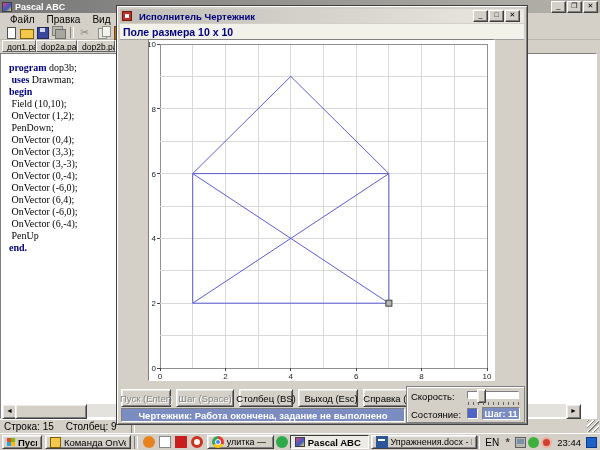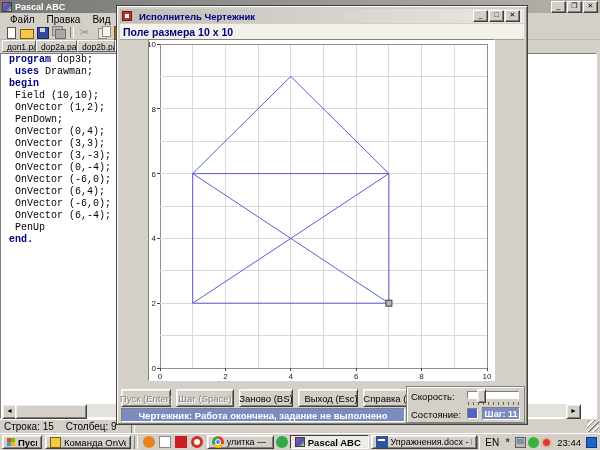--- a/index.html
+++ b/index.html
@@ -30,21 +30,21 @@
   .cutg{font-size:11px;color:#8a8a86;line-height:13px;padding-left:3px;}
   .cp1{position:absolute;left:2px;top:2px;width:7px;height:9px;background:#e8e8e2;border:1px solid #90908a;}
   .cp2{position:absolute;left:6px;top:0px;width:7px;height:9px;background:#f4f4ee;border:1px solid #90908a;}
   .pst{position:absolute;left:2px;top:0;width:11px;height:12px;background:#b07030;border:1px solid #704818;}
   .pst i{position:absolute;left:2px;top:2px;width:6px;height:8px;background:#fff;display:block;}
   #tab-bar{position:absolute;left:0;top:40px;width:600px;height:13px;display:flex;padding-left:2px;box-sizing:border-box;}
   .tab{height:12px;padding:0 4px;font-size:8.5px;line-height:12px;background:#d4d0c8;border:1px solid;
        border-color:#fff #606060 #606060 #fff;box-sizing:border-box;white-space:nowrap;overflow:hidden;}
   #editor{position:absolute;left:0;top:53px;width:597px;height:366px;background:#fff;
           border:1px solid;border-color:#808080 #fff #fff #808080;box-sizing:border-box;}
-  #code-area{position:absolute;left:8px;top:0;font-family:Liberation Mono, monospace;
+  #code-area{position:absolute;left:8px;top:8px;font-family:Liberation Serif, serif;
              font-size:10px;line-height:12px;white-space:pre;}
   .kw{color:#000080;font-weight:bold;}
   #hscroll{position:absolute;left:1px;bottom:1px;width:579px;height:13px;background:#e4e2dc;}
   .sarrow{position:absolute;top:0;width:13px;height:13px;font-size:7px;line-height:11px;text-align:center;}
   #hthumb{position:absolute;left:13px;top:0;width:70px;height:13px;}
   #main-status{position:absolute;left:0;top:419px;width:516px;height:14px;display:flex;align-items:center;
                border-top:1px solid #fff;box-sizing:border-box;font-size:10px;}
   .stat-div{width:2px;height:12px;border-left:1px solid #808080;border-right:1px solid #fff;}
   #grip{position:absolute;right:1px;top:420px;width:12px;height:12px;
         background:repeating-linear-gradient(135deg,#fff 0 1px,#808080 1px 2px,transparent 2px 4px);}
@@ -246,21 +246,21 @@
           <line x1="43.7" y1="263.2" x2="239.9" y2="133.6" stroke="#5c5cd6" stroke-width="1"></line>
           <line x1="239.9" y1="133.6" x2="43.7" y2="133.6" stroke="#5c5cd6" stroke-width="1"></line>
           <line x1="43.7" y1="133.6" x2="239.9" y2="263.2" stroke="#5c5cd6" stroke-width="1"></line>
           <rect x="236.9" y="260.2" width="6" height="6" fill="#b4b4b4" stroke="#404040"></rect>
         </svg>
     </div>
 
     <div id="ex-buttons">
       <span class="exbtn raised disabled" style="width:48px;">Пуск (Enter)</span>
       <span class="exbtn raised disabled" style="width:56px;">Шаг (Space)</span>
-      <span class="exbtn raised" style="width:52px;">Заново (BS)</span>
+      <span class="exbtn raised" style="width:52px;">Столбец (BS)</span>
       <span class="exbtn raised" style="width:52px;padding-left:6px;">Выход (Esc)</span>
       <span class="exbtn raised" style="width:56px;">Справка (F1)</span>
     </div>
 
     <div id="ex-group">
       <span class="glabel" style="top:4px;">Скорость:</span>
       <span id="slider-track"></span>
       <span id="slider-thumb" class="raised"></span>
       <span id="slider-ticks"></span>
       <span class="glabel" style="top:22px;">Состояние:</span>

